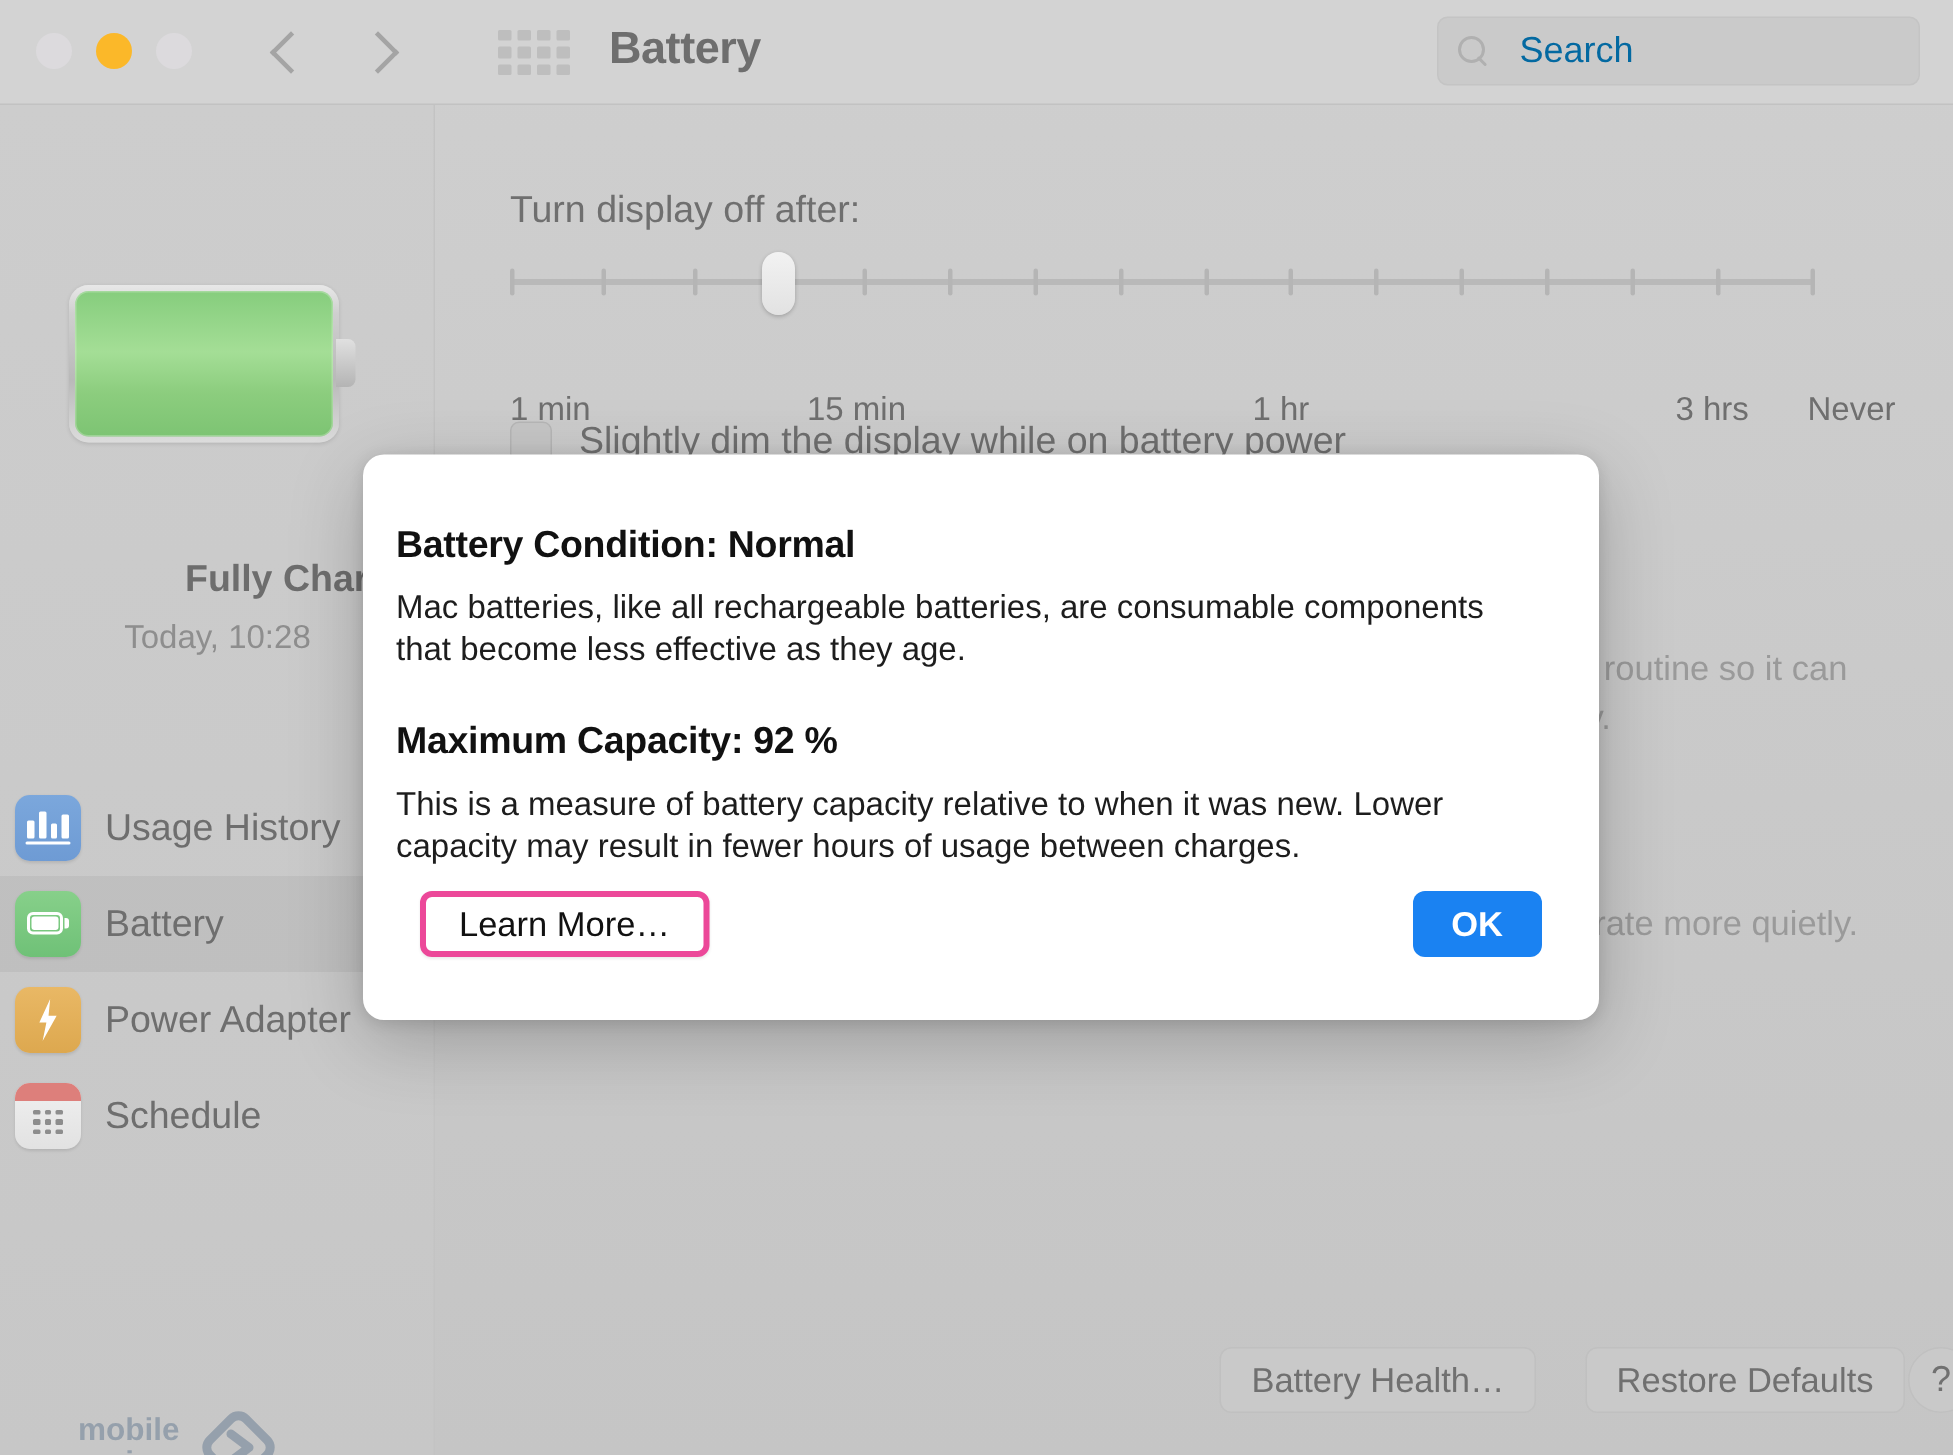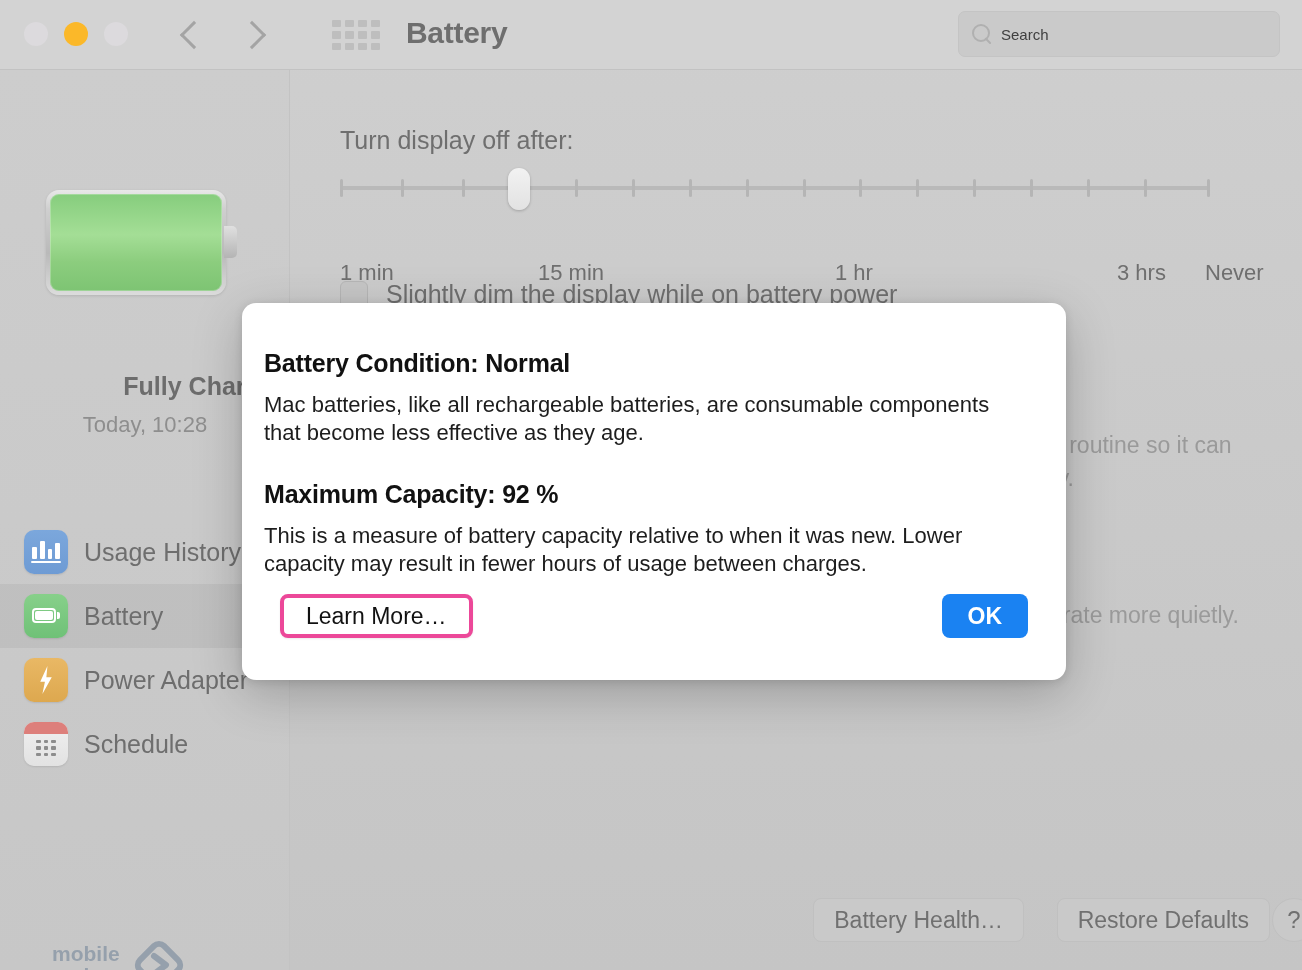--- a/index.html
+++ b/index.html
@@ -73,21 +73,21 @@
   #search-icon { width: 22px; height: 22px; position: relative; margin-right: 8px; flex: 0 0 auto; }
   #search-icon::before {
     content: ""; position: absolute; left: 1px; top: 1px;
     width: 14px; height: 14px; border: 2.4px solid #b0b0b0; border-radius: 50%;
   }
   #search-icon::after {
     content: ""; position: absolute; left: 14px; top: 14px;
     width: 8px; height: 2.4px; background: #b0b0b0;
     transform: rotate(45deg); transform-origin: left center; border-radius: 2px;
   }
-  #search-input-text { font-size: 15px; color: #404040; }
+  #search-input-text { font-size: 24px; color: #0369a1; margin-left: 12px; }
 
   
   #sidebar {
     position: absolute; left: 0; top: 70px;
     width: 290px; height: 900px;
     background: linear-gradient(180deg, #cdcdcd 0%, #c7c7c7 100%);
     border-right: 1px solid #c3c3c3;
   }
 
   #battery-hero {
@@ -121,21 +121,21 @@
   }
   #charge-time {
     position: absolute; left: 0; top: 342px; width: 290px;
     text-align: center; font-size: 22px; color: #8e8e8e;
   }
 
   #sidebar-list { position: absolute; left: 0; top: 450px; width: 290px; }
   .side-item {
     position: relative; height: 64px;
     display: flex; align-items: center;
-    padding-left: 24px;
+    padding-left: 10px;
   }
   .side-item.selected { background: rgba(175,175,175,0.38); }
   .side-ico {
     width: 44px; height: 44px; border-radius: 10px;
     flex: 0 0 auto; margin-right: 16px; position: relative;
     box-shadow: 0 1px 2px rgba(0,0,0,0.10);
     overflow: hidden;
   }
   .side-label { font-size: 25px; color: #6e6e6e; white-space: nowrap; }
 

